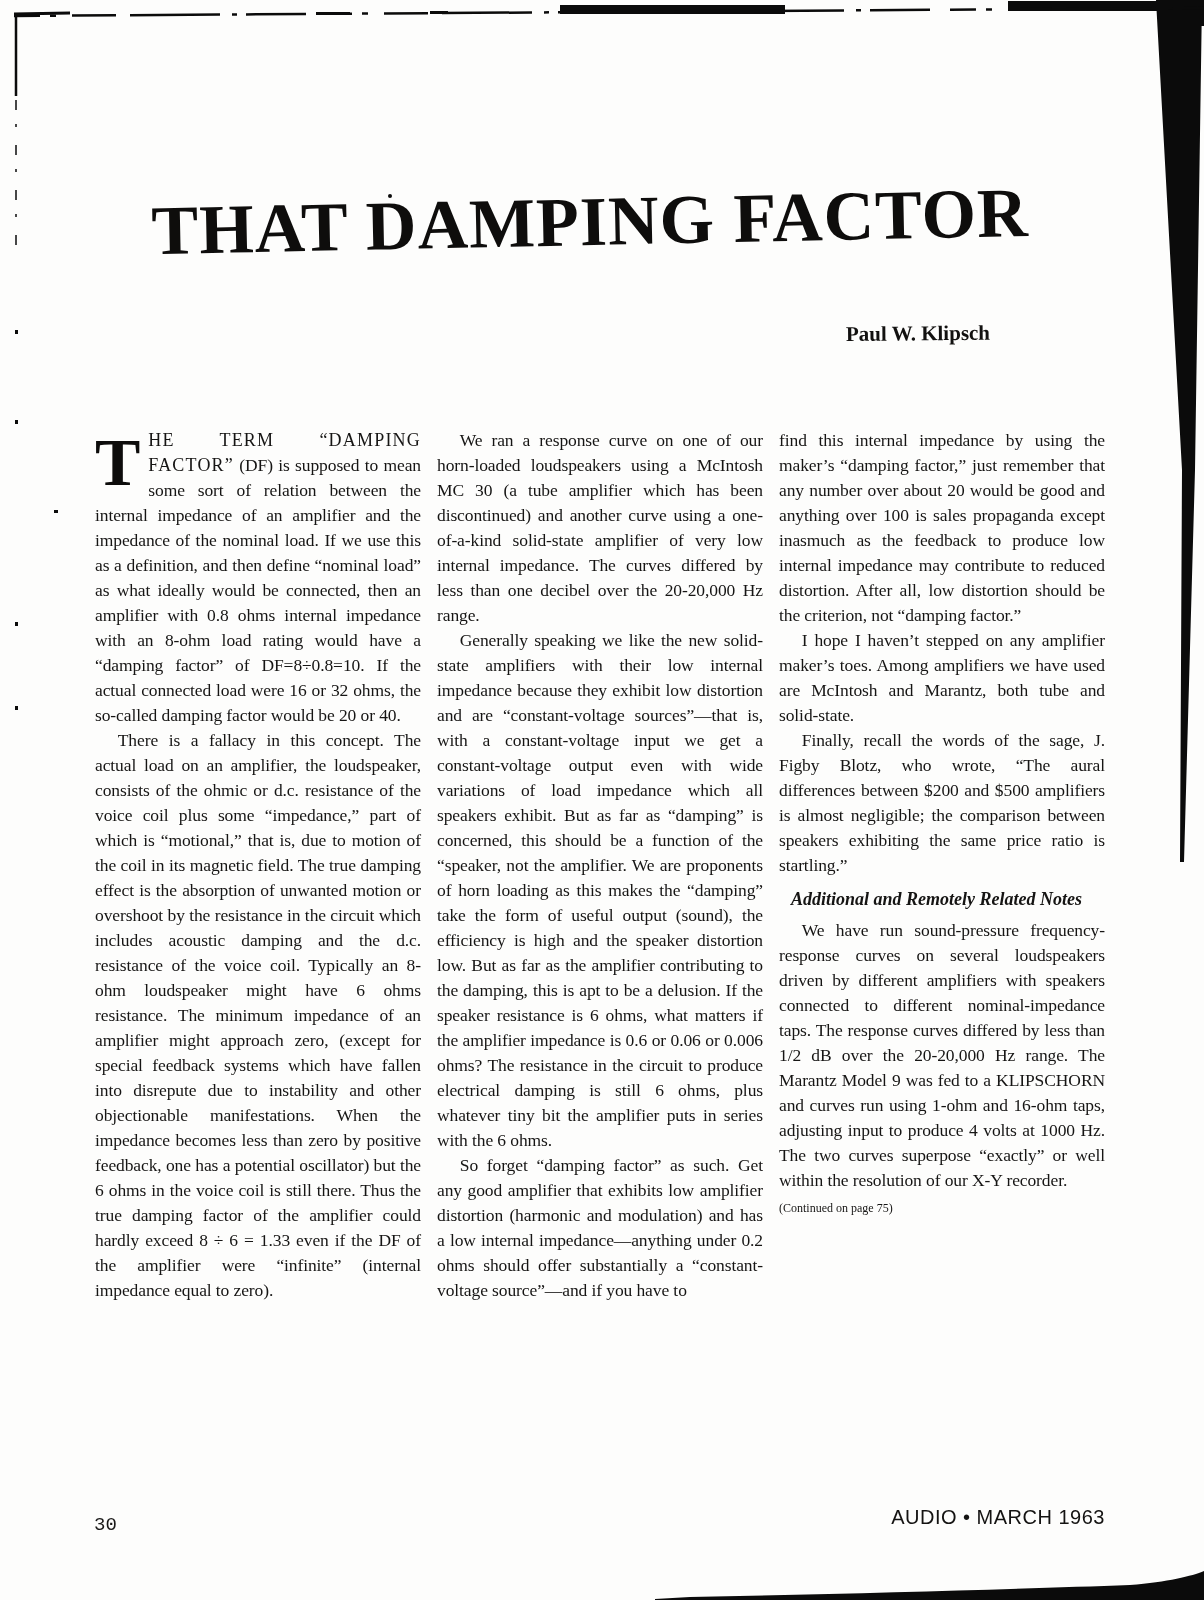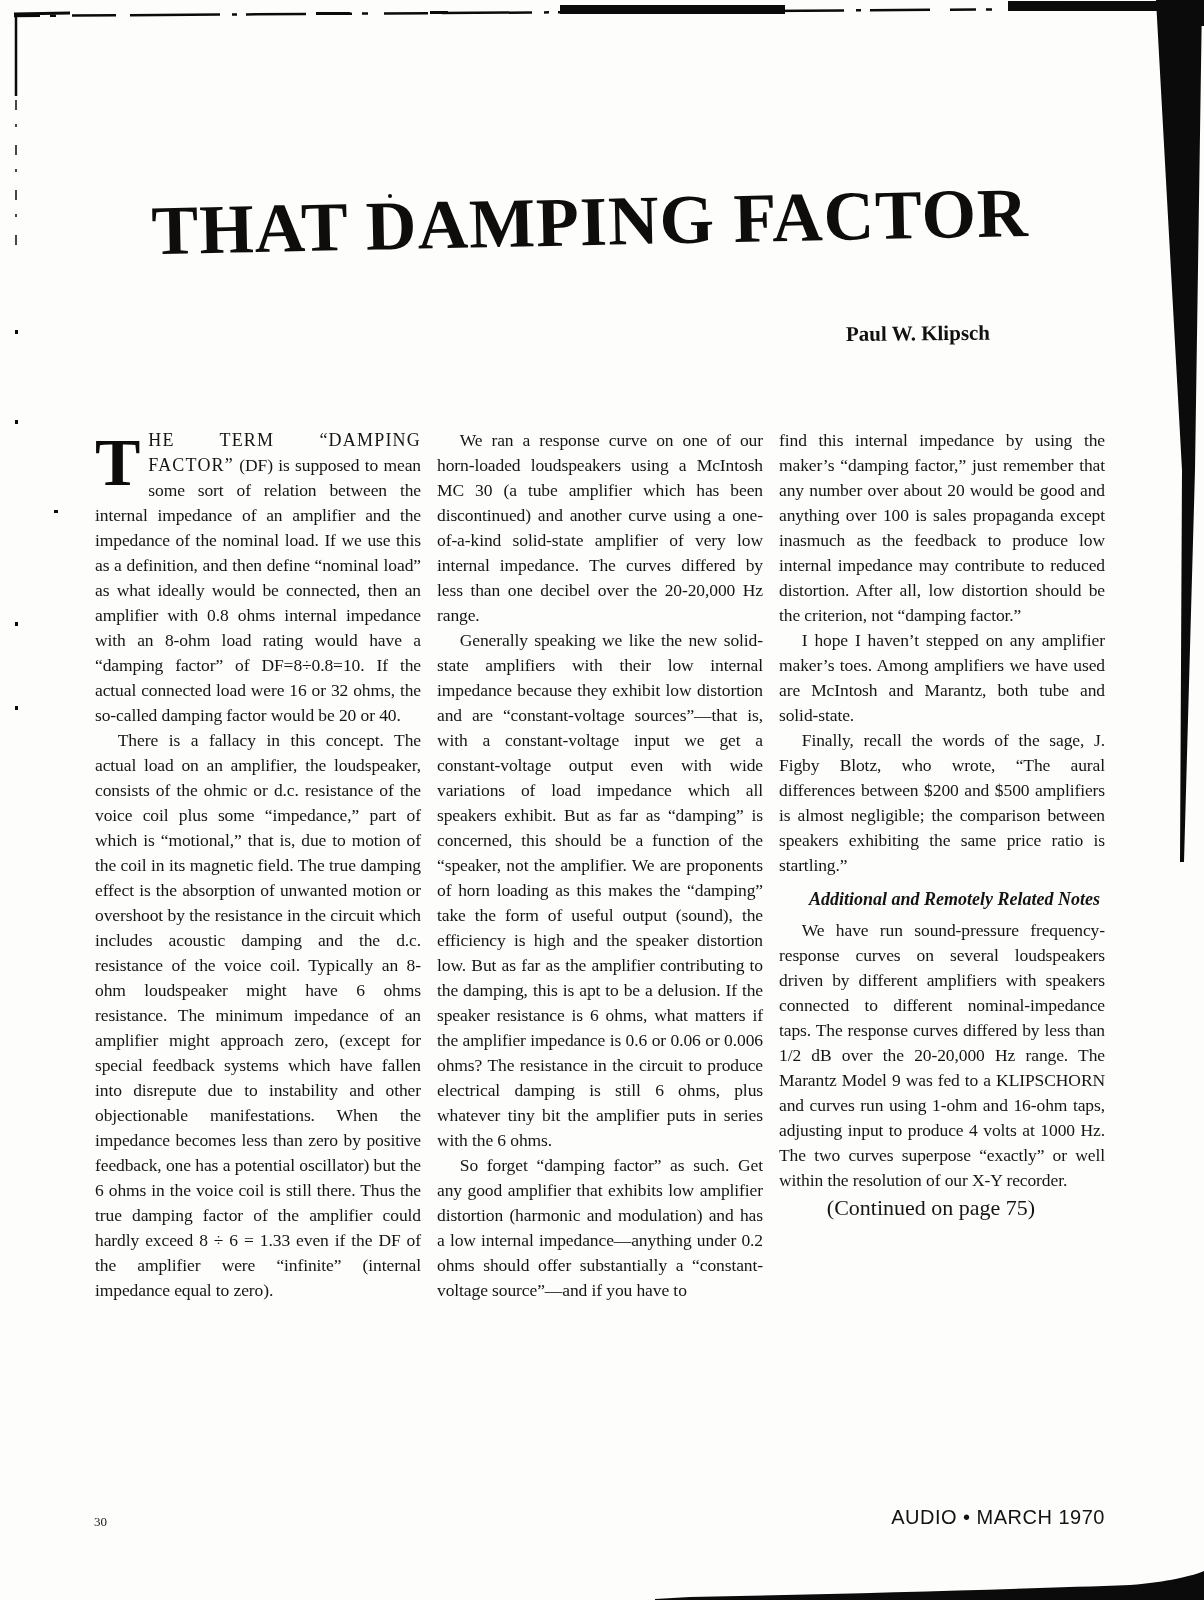--- a/index.html
+++ b/index.html
@@ -28,30 +28,30 @@
     margin:0;font-size:17.5px;line-height:25px;text-align:justify;
     letter-spacing:-0.1px;text-indent:1.3em;color:#161514;
   }
   .para.noindent{text-indent:0;}
   .dropcap{
     float:left;font-size:68px;line-height:58px;font-weight:bold;
     margin:5px 8px 0 0;color:#0d0c0b;
   }
   .lead-in{font-size:18px;letter-spacing:1.2px;}
   .section-heading{
-    margin:9px 0 7px 30px;font-size:18px;font-style:italic;font-weight:bold;
+    margin:9px 0 7px 12px;font-size:18px;font-style:italic;font-weight:bold;
     line-height:24px;text-indent:0;color:#151413;
   }
   .continued{
-    margin-top:3px;padding-right:22px;text-align:center;font-size:22px;
+    margin-top:3px;padding-right:22px;text-align:left;font-size:12px;
     line-height:24px;color:#161514;
   }
   .footer-left{
     position:absolute;top:1514px;left:94px;
-    font-family:Liberation Serif, serif;font-size:13px;color:#1a1918;
+    font-family:Liberation Mono, monospace;font-size:19px;color:#1a1918;
   }
   .footer-right{
     position:absolute;top:1506px;right:99px;
     font-family:"Liberation Sans",sans-serif;font-size:20px;
     letter-spacing:0.5px;color:#141312;
   }
 </style>
 </head>
 <body>
 
@@ -103,15 +103,15 @@
       <p class="para">I hope I haven’t stepped on any amplifier maker’s toes. Among amplifiers we have used are McIntosh and Marantz, both tube and solid-state.</p>
       <p class="para">Finally, recall the words of the sage, J. Figby Blotz, who wrote, “The aural differences between $200 and $500 amplifiers is almost negligible; the comparison between speakers exhibiting the same price ratio is startling.”</p>
       <h3 class="section-heading">Additional and Remotely Related Notes</h3>
       <p class="para">We have run sound-pressure frequency-response curves on several loudspeakers driven by different amplifiers with speakers connected to different nominal-impedance taps. The response curves differed by less than 1/2 dB over the 20-20,000 Hz range. The Marantz Model 9 was fed to a KLIPSCHORN and curves run using 1-ohm and 16-ohm taps, adjusting input to produce 4 volts at 1000 Hz. The two curves superpose “exactly” or well within the resolution of our X-Y recorder.</p>
       <div class="continued">(Continued on page 75)</div>
     </div>
 
   </div>
 
   <div class="footer-left">30</div>
-  <div class="footer-right">AUDIO  •  MARCH 1970</div>
+  <div class="footer-right">AUDIO  •  MARCH 1963</div>
 
 </div>
 
 </body></html>

